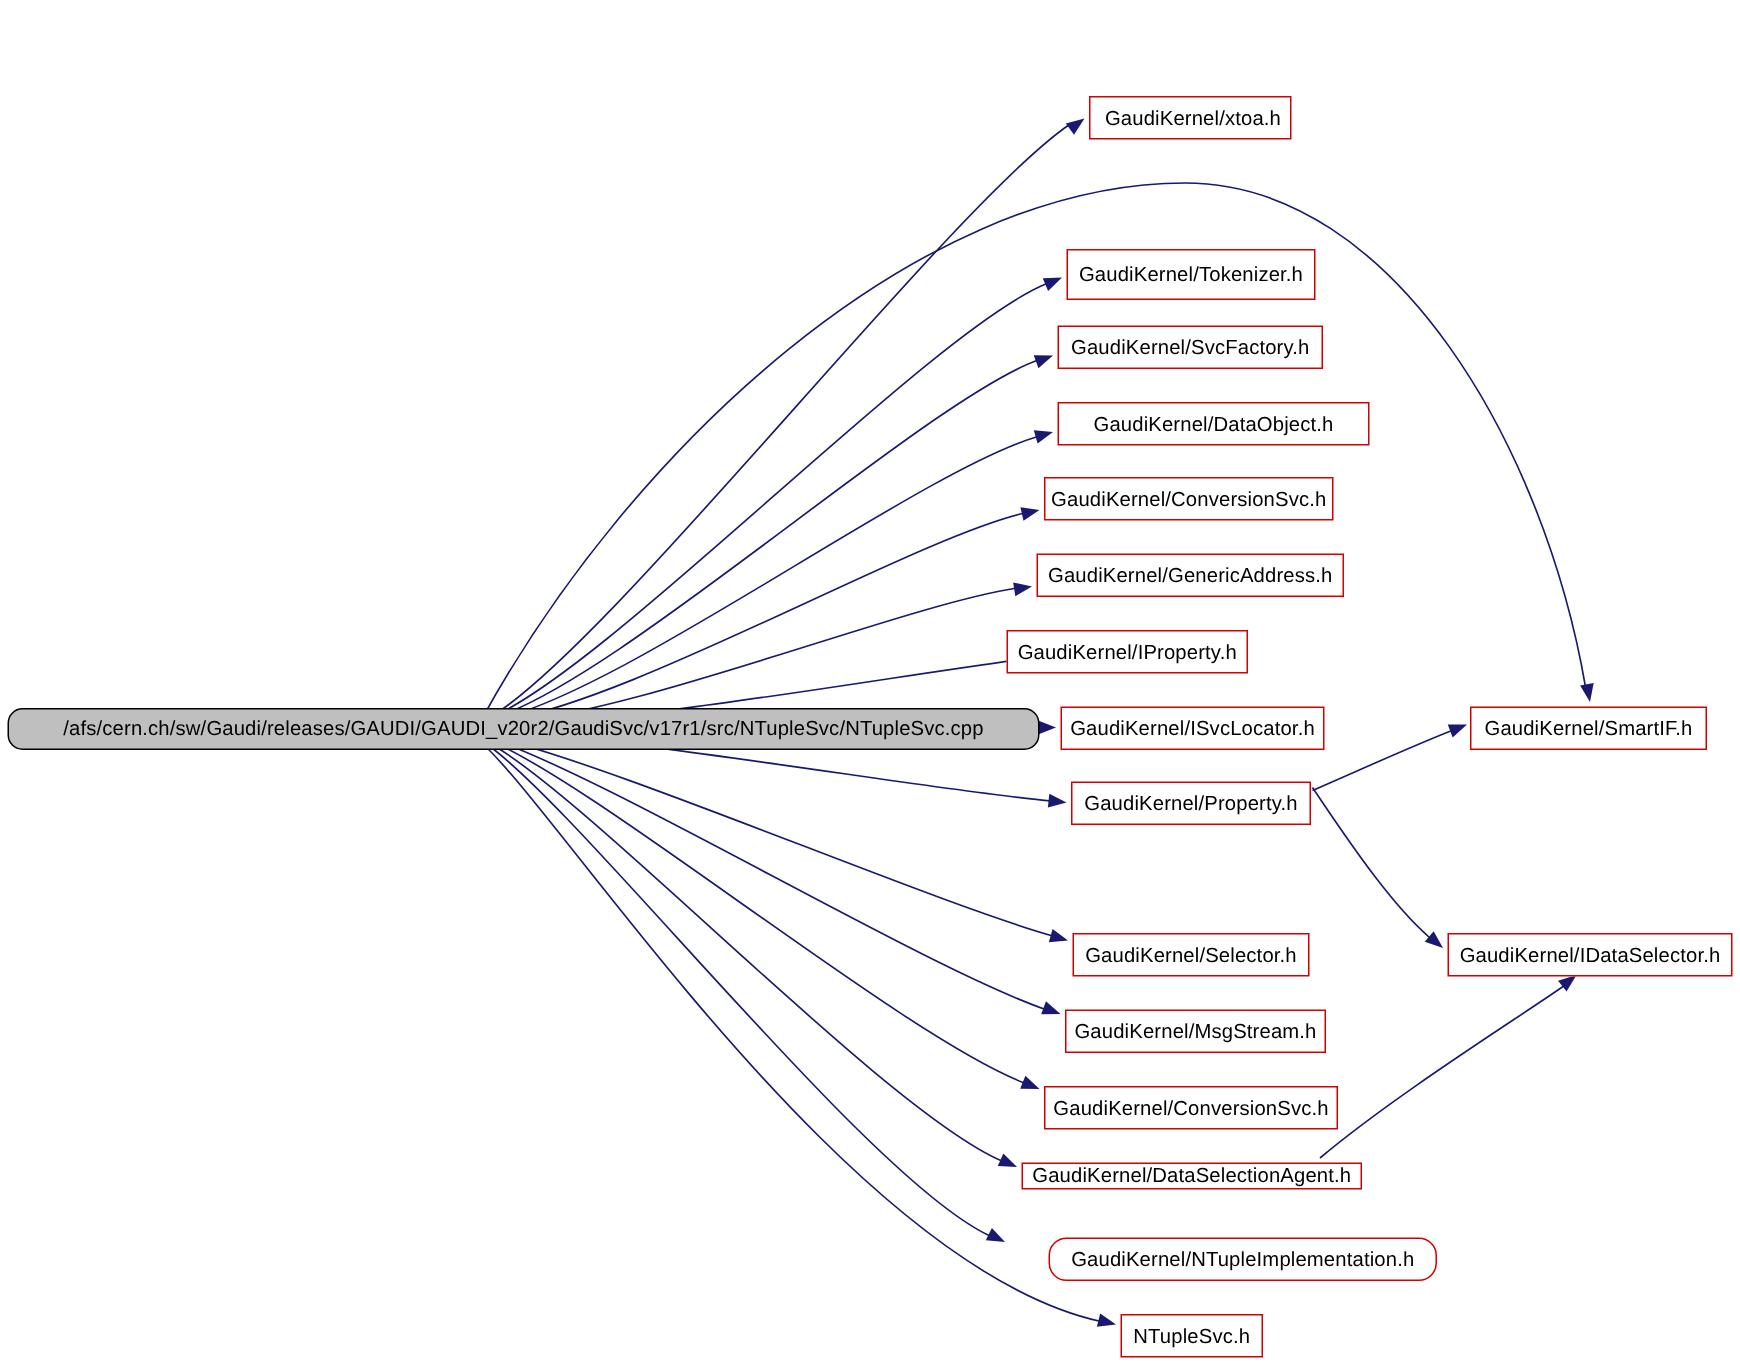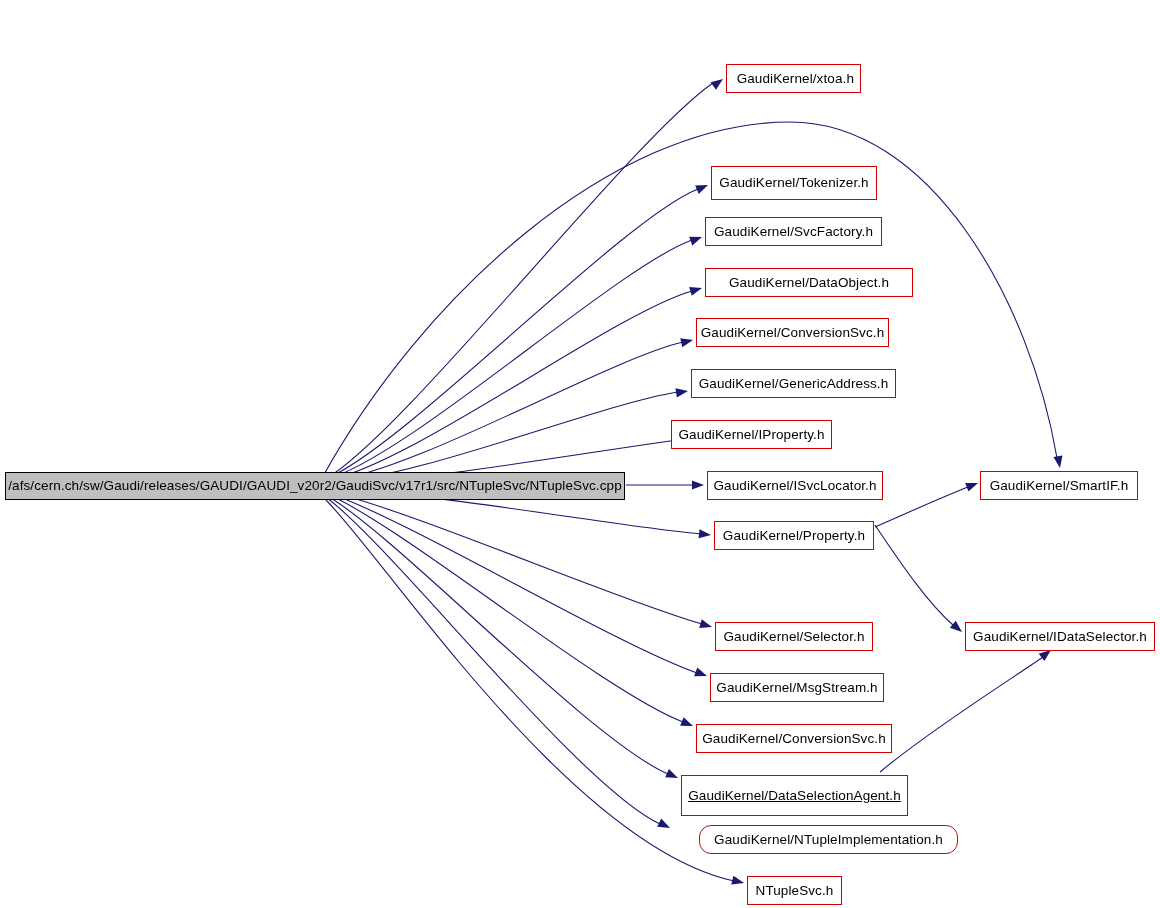--- a/index.html
+++ b/index.html
@@ -84,21 +84,21 @@
       <polygon points="0,0 -12,-4.6 -12,4.6" fill="#191970" transform="translate(670,828) rotate(26)"></polygon>
       <path d="M322,496 C380,550 568,845 734,881" fill="none" stroke="#191970" stroke-width="1.1"></path>
       <polygon points="0,0 -12,-4.6 -12,4.6" fill="#191970" transform="translate(744,883) rotate(14)"></polygon>
       <path d="M875,527 C905,514 940,498 968,487" fill="none" stroke="#191970" stroke-width="1.1"></path>
       <polygon points="0,0 -12,-4.6 -12,4.6" fill="#191970" transform="translate(978,483) rotate(-21)"></polygon>
       <path d="M875,525 C905,570 930,605 953,625" fill="none" stroke="#191970" stroke-width="1.1"></path>
       <polygon points="0,0 -12,-4.6 -12,4.6" fill="#191970" transform="translate(962,632) rotate(40)"></polygon>
       <path d="M880,772 C930,730 1010,680 1043,657" fill="none" stroke="#191970" stroke-width="1.1"></path>
       <polygon points="0,0 -12,-4.6 -12,4.6" fill="#191970" transform="translate(1051,650) rotate(-38)"></polygon>
     </svg>
-<div class="graph-node root-node" style="left: 5px; top: 472px; width: 620px; height: 28px;">
+<div class="graph-node root-node" style="left: 5px; top: 472px; width: 688px; height: 28px; border-radius: 10px;">
       <span class="node-label">/afs/cern.ch/sw/Gaudi/releases/GAUDI/GAUDI_v20r2/GaudiSvc/v17r1/src/NTupleSvc/NTupleSvc.cpp</span>
     </div>
     <div class="graph-node header-node" style="left: 726px; top: 64px; width: 135px; height: 29px; justify-content: flex-end;">
       <span class="node-label">GaudiKernel/xtoa.h</span>
     </div>
     <div class="graph-node header-node" style="left: 711px; top: 166px; width: 166px; height: 34px;">
       <span class="node-label">GaudiKernel/Tokenizer.h</span>
     </div>
     <div class="graph-node header-node" style="left: 705px; top: 217px; width: 177px; height: 29px;">
       <span class="node-label">GaudiKernel/SvcFactory.h</span>
@@ -129,21 +129,21 @@
     </div>
     <div class="graph-node header-node" style="left: 965px; top: 622px; width: 190px; height: 29px;">
       <span class="node-label">GaudiKernel/IDataSelector.h</span>
     </div>
     <div class="graph-node header-node" style="left: 710px; top: 673px; width: 174px; height: 29px;">
       <span class="node-label">GaudiKernel/MsgStream.h</span>
     </div>
     <div class="graph-node header-node" style="left: 696px; top: 724px; width: 196px; height: 29px;">
       <span class="node-label">GaudiKernel/ConversionSvc.h</span>
     </div>
-    <div class="graph-node header-node" style="left: 681px; top: 775px; width: 227px; height: 41px; text-decoration: underline;">
+    <div class="graph-node header-node" style="left: 681px; top: 775px; width: 227px; height: 18px;">
       <span class="node-label">GaudiKernel/DataSelectionAgent.h</span>
     </div>
     <div class="graph-node header-node" style="left: 699px; top: 825px; width: 259px; height: 29px; border-radius: 12px;">
       <span class="node-label">GaudiKernel/NTupleImplementation.h</span>
     </div>
     <div class="graph-node header-node" style="left: 747px; top: 876px; width: 95px; height: 29px;">
       <span class="node-label">NTupleSvc.h</span>
     </div>
   </div>
 

